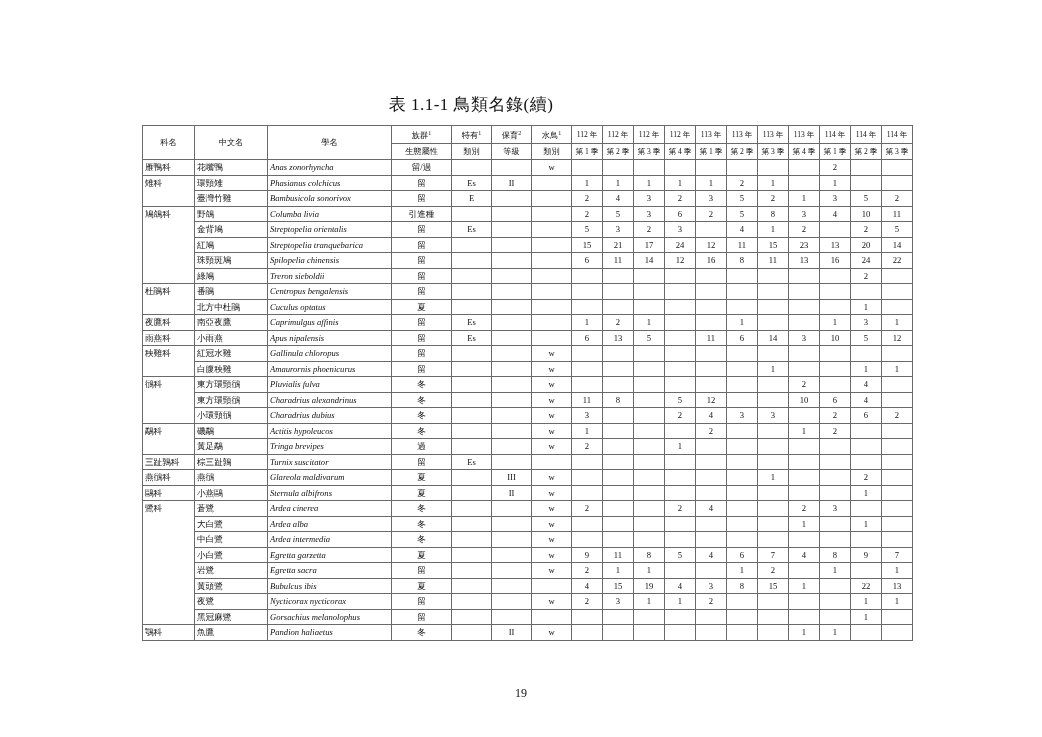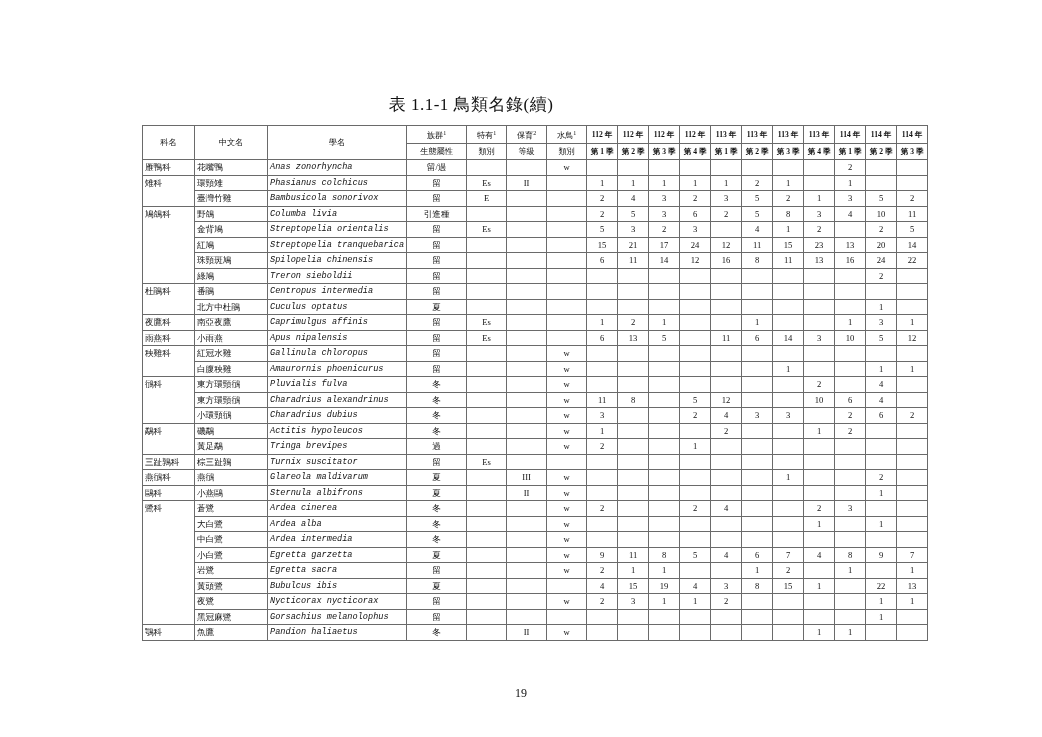--- a/index.html
+++ b/index.html
@@ -5,23 +5,23 @@
   html, body { margin: 0; padding: 0; background: #ffffff; }
   body { width: 1042px; height: 737px; position: relative; overflow: hidden;
          font-family: "Liberation Serif", "DejaVu Serif", serif; color: #111; }
   .title { position: absolute; top: 93px; left: 0; width: 942px; text-align: center;
            font-size: 17px; letter-spacing: 0.5px; }
   table.birds { position: absolute; top: 125px; left: 142px; border-collapse: collapse;
                 table-layout: fixed; font-size: 8.6px; }
   table.birds td, table.birds th { border: 1px solid #6a6a6a; padding: 0 2px; height: 14.5px;
                 white-space: nowrap; overflow: hidden; font-weight: normal; line-height: 14px; }
   table.birds thead th { height: 15px; text-align: center; font-size: 8.2px; }
-  table.birds thead th.qtr { font-size: 7.6px; font-weight: bold; padding: 0; }
+  table.birds thead th.qtr { font-size: 7.6px; font-weight: normal; padding: 0; }
   td.c { text-align: center; }
-  td.sci { font-style: italic; padding-left: 3px; font-family: Liberation Mono, monospace; }
+  td.sci { font-style: italic; padding-left: 3px; }
   td.left { text-align: left; padding-left: 3px; }
   td.bold { font-weight: bold; }
   sup { font-size: 6px; vertical-align: 3px; }
   .page-num { position: absolute; top: 686px; left: 0; width: 1042px; text-align: center; font-size: 12px; }
 </style>
 </head>
 <body>
 
 <div class="title">表 1.1-1 鳥類名錄(續)</div>
 
@@ -237,21 +237,21 @@
         <td class="c"></td>
         <td class="c"></td>
         <td class="c"></td>
         <td class="c"></td>
         <td class="c">2</td>
         <td class="c"></td>
       </tr>
       <tr>
         <td class="left" rowspan="2" style="vertical-align: top;">杜鵑科</td>
         <td class="left">番鵑</td>
-        <td class="sci">Centropus intermedia</td>
+        <td class="sci">Centropus bengalensis</td>
         <td class="c">留</td>
         <td class="c"></td>
         <td class="c bold"></td>
         <td class="c"></td>
         <td class="c"></td>
         <td class="c"></td>
         <td class="c"></td>
         <td class="c"></td>
         <td class="c"></td>
         <td class="c"></td>

